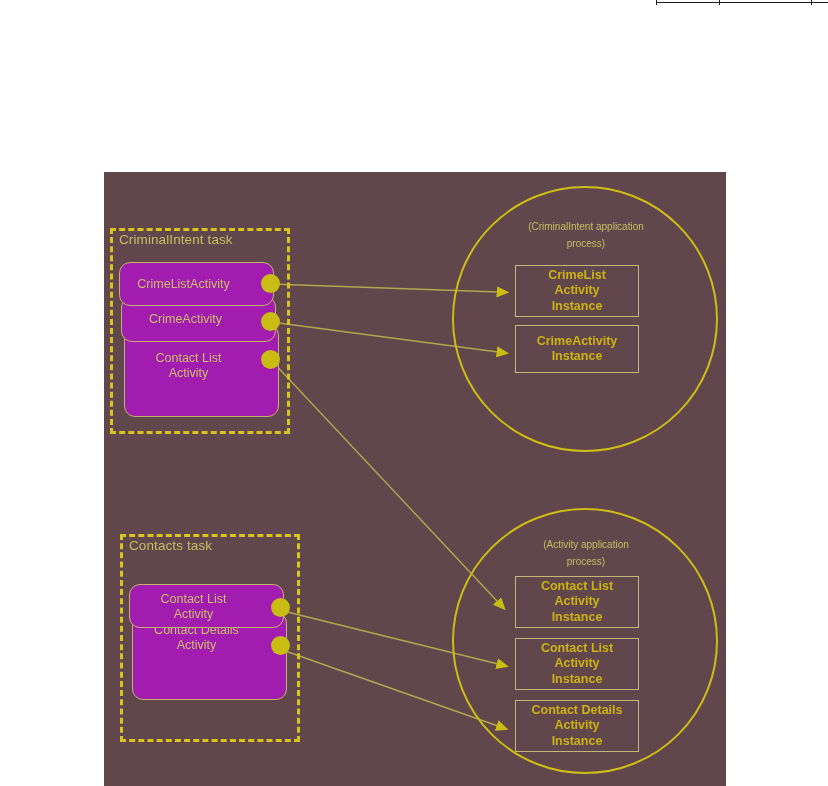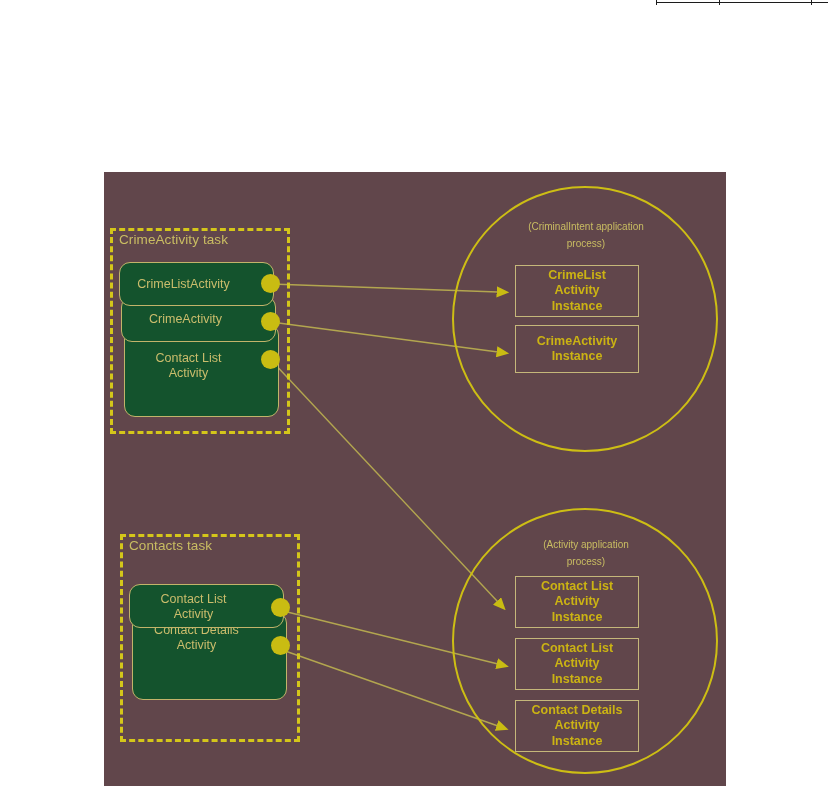--- a/index.html
+++ b/index.html
@@ -70,21 +70,21 @@
 
   
   .stack {
     position: absolute;
   }
   .act-card {
     position: absolute;
     box-sizing: border-box;
     border: 1px solid #c2b46a;
     border-radius: 11px;
-    background: #14532d;
+    background: #a21caf;
     padding-left: 12px;
   }
   .act-card .act-text {
     position: absolute;
     left: 8px;
     right: 34px;
     top: 50%;
     transform: translateY(-50%);
     text-align: center;
     font-size: 12.5px;
@@ -158,21 +158,21 @@
     <line x1="167" y1="150" x2="394" y2="180" stroke="#b3a64f" stroke-width="1.4" marker-end="url(#arrowhead)"></line>
 
     <line x1="167" y1="188" x2="394" y2="430" stroke="#b3a64f" stroke-width="1.4" marker-end="url(#arrowhead)"></line>
 
     <line x1="167" y1="436" x2="394" y2="492" stroke="#b3a64f" stroke-width="1.4" marker-end="url(#arrowhead)"></line>
 
     <line x1="167" y1="474" x2="394" y2="554" stroke="#b3a64f" stroke-width="1.4" marker-end="url(#arrowhead)"></line>
   </svg>
 
   <div class="task-box" style="left:6px; top:56px; width:180px; height:206px;"></div>
-  <div class="task-label" style="left:15px; top:60px;">CrimeActivity task</div>
+  <div class="task-label" style="left:15px; top:60px;">CriminalIntent task</div>
 
   <div class="stack" style="left:15px; top:90px; width:160px; height:155px;">
 
     <div class="act-card" style="left:5px; top:62px; width:155px; height:93px;">
       <div class="act-text" style="top:26px; transform:none;">Contact List
 Activity</div>
     </div>
     <div class="act-card" style="left:2px; top:34px; width:155px; height:46px;">
       <div class="act-text">CrimeActivity</div>
     </div>

